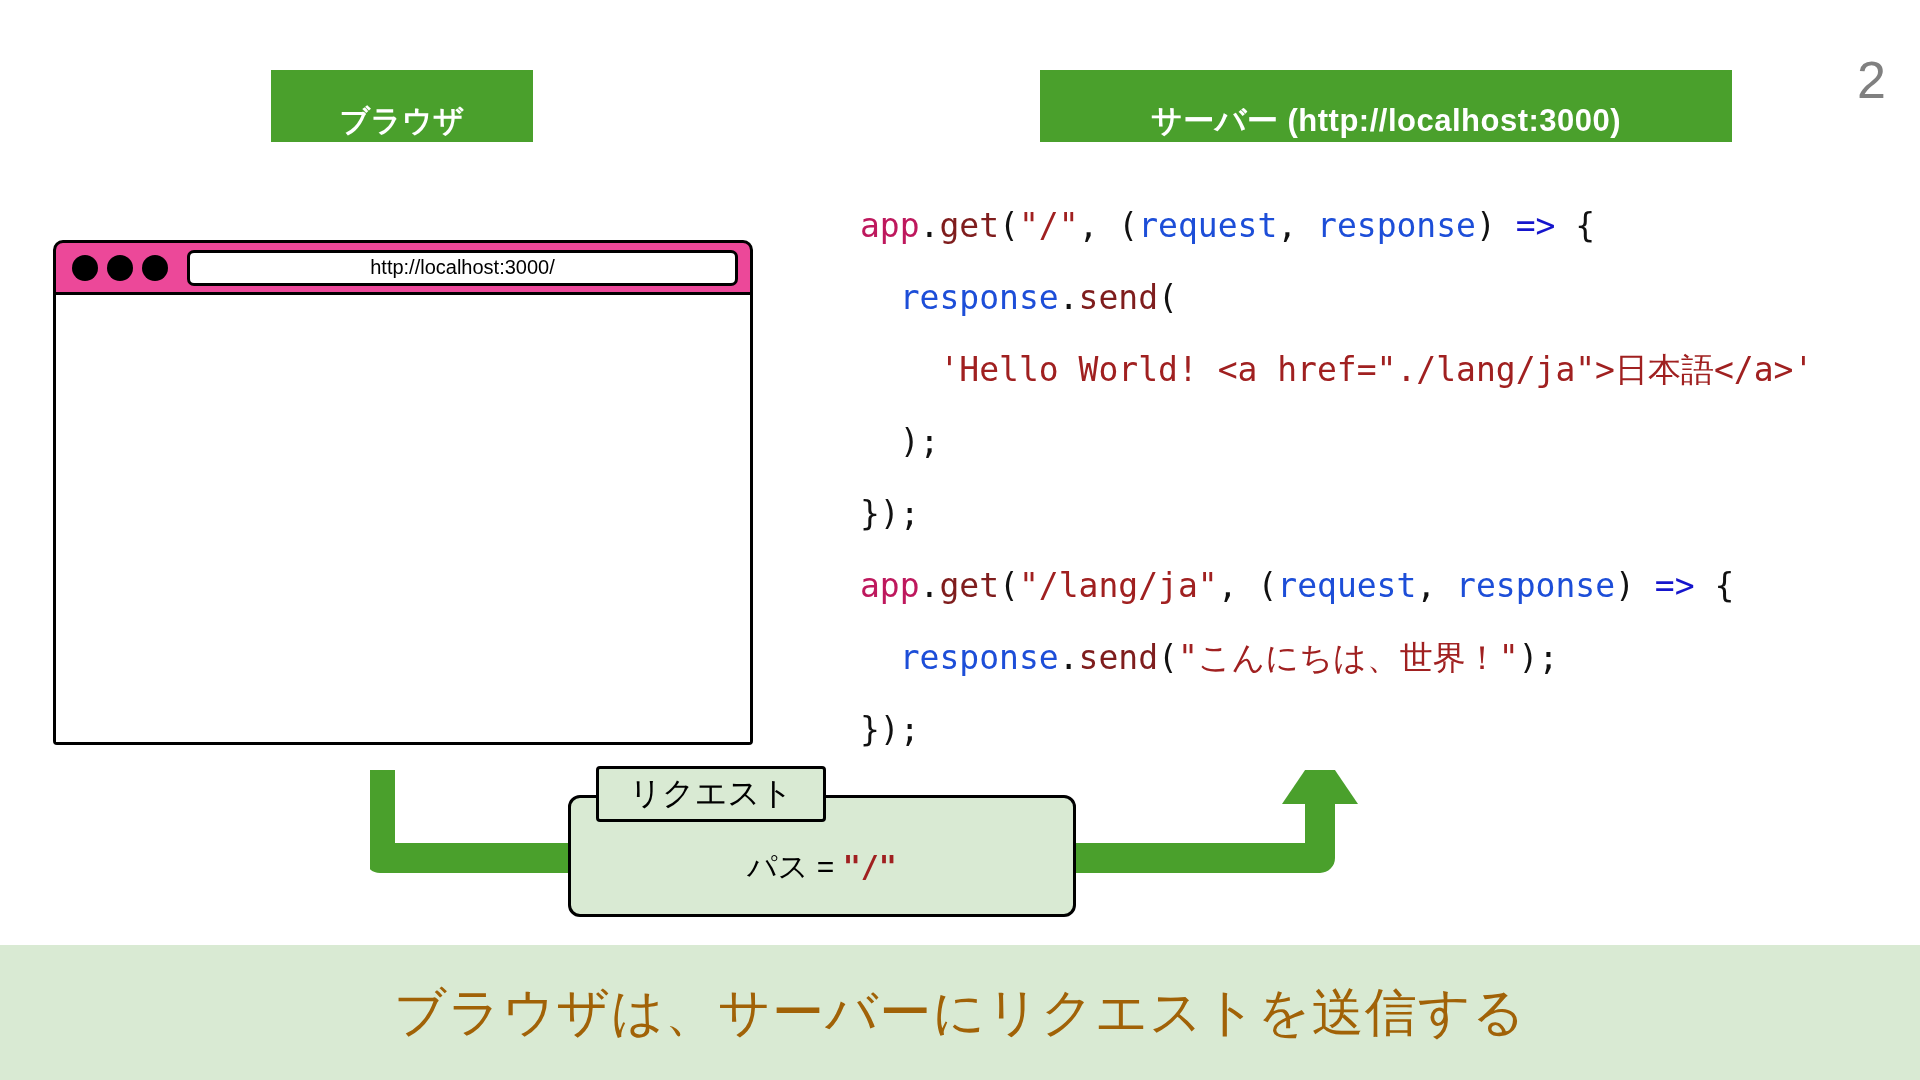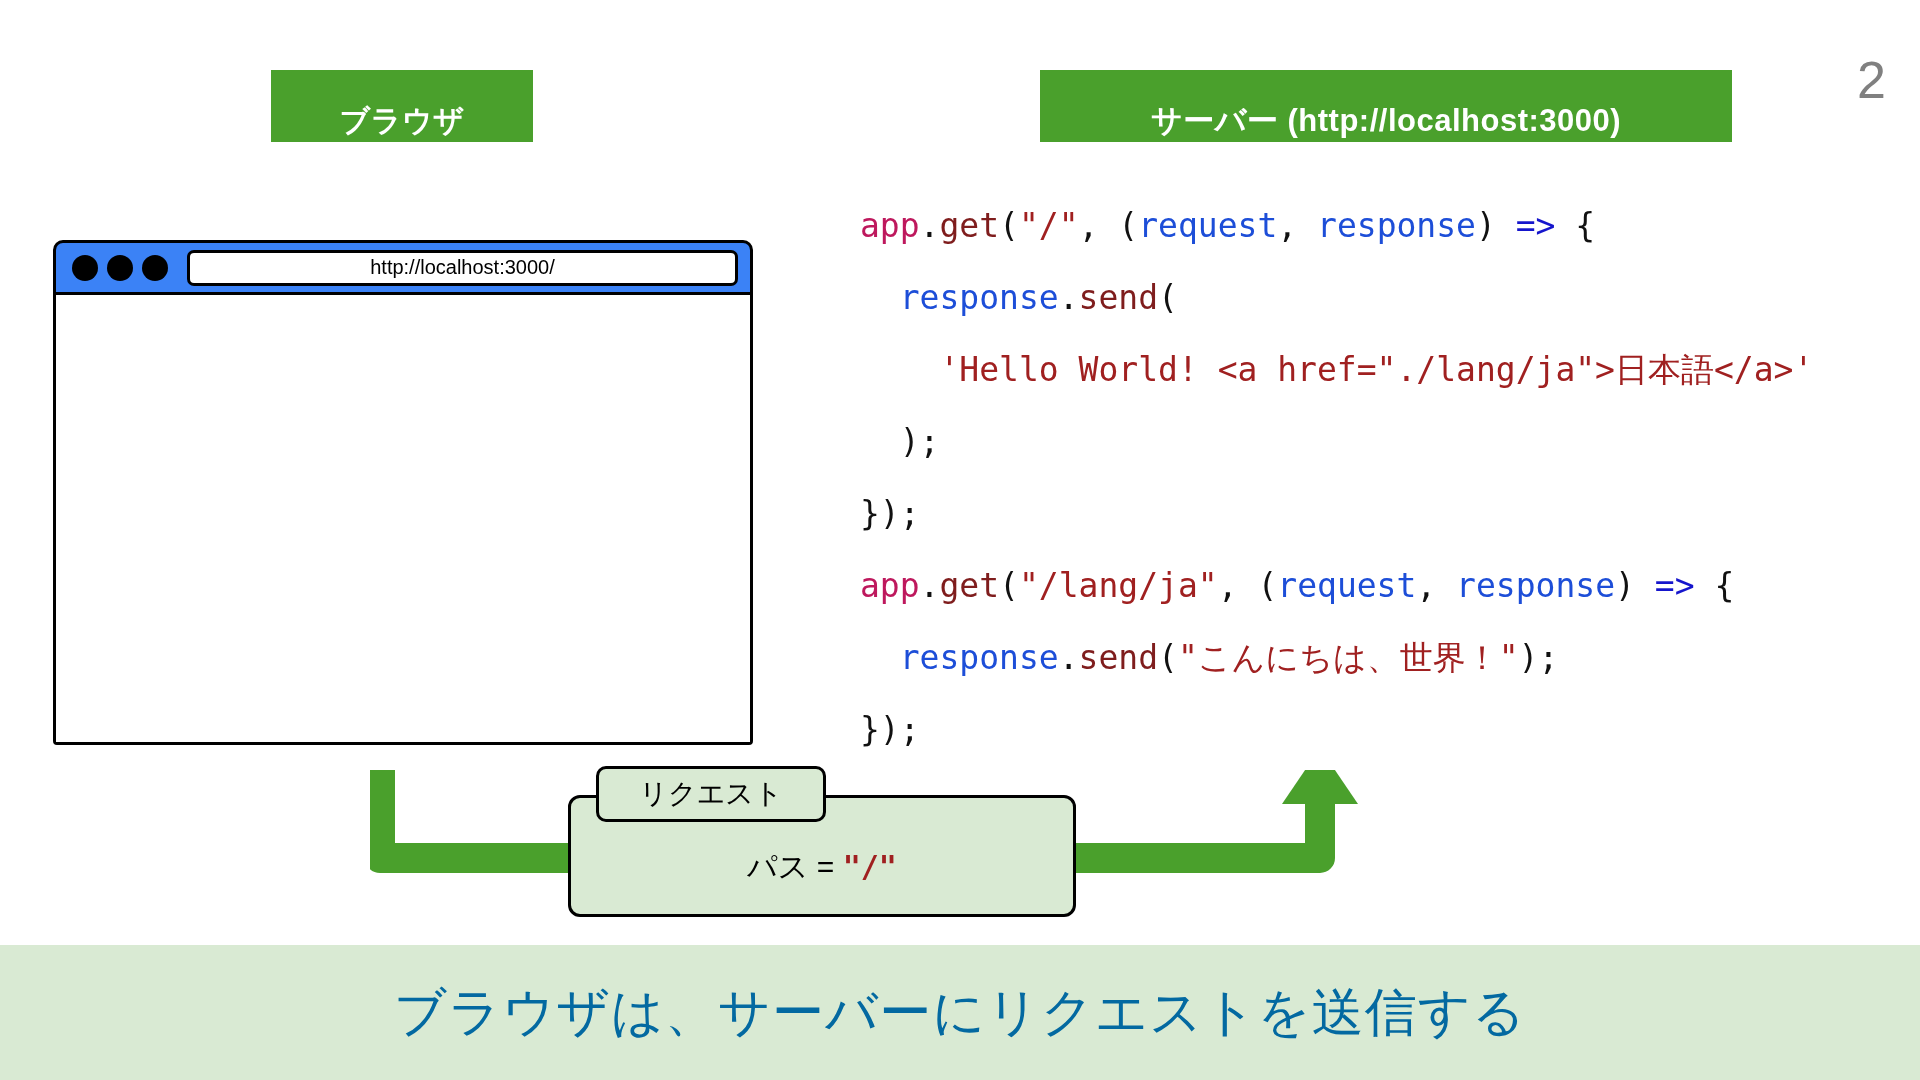--- a/index.html
+++ b/index.html
@@ -54,21 +54,21 @@
 
   
   .browser-window {
     position: absolute;
     left: 53px;
     top: 240px;
     width: 700px;
     height: 505px;
     border: 3px solid #000000;
     border-radius: 10px 10px 4px 4px;
-    background: #3b82f6;
+    background: #ec4899;
     box-sizing: border-box;
   }
   .browser-chrome {
     position: relative;
     height: 52px;
     border-bottom: 3px solid #000000;
     display: flex;
     align-items: center;
     padding-left: 16px;
     box-sizing: border-box;
@@ -152,45 +152,45 @@
   }
   .callout-body .slash { color: #a02020; font-family: "DejaVu Sans Mono", monospace; font-weight: bold; }
   .callout-tab {
     position: absolute;
     left: 596px;
     top: 766px;
     width: 230px;
     height: 56px;
     background: #d9ead3;
     border: 3px solid #000000;
-    border-radius: 10px;
-    box-sizing: border-box;
-    display: flex;
-    align-items: center;
-    justify-content: center;
-    font-size: 28px;
+    border-radius: 4px;
+    box-sizing: border-box;
+    display: flex;
+    align-items: center;
+    justify-content: center;
+    font-size: 32px;
     color: #000000;
     z-index: 5;
   }
 
   
   .caption-bar {
     position: absolute;
     left: 0;
     bottom: 0;
     width: 1920px;
     height: 135px;
     background: #d9ead3;
     display: flex;
     align-items: center;
     justify-content: center;
   }
   .caption-text {
     font-size: 52px;
-    color: #0369a1;
+    color: #a16207;
     letter-spacing: 1px;
   }
 </style>
 </head>
 <body>
 
 <div class="page-number">2</div>
 
 <div class="chip chip-browser">
   <span>ブラウザ</span>

